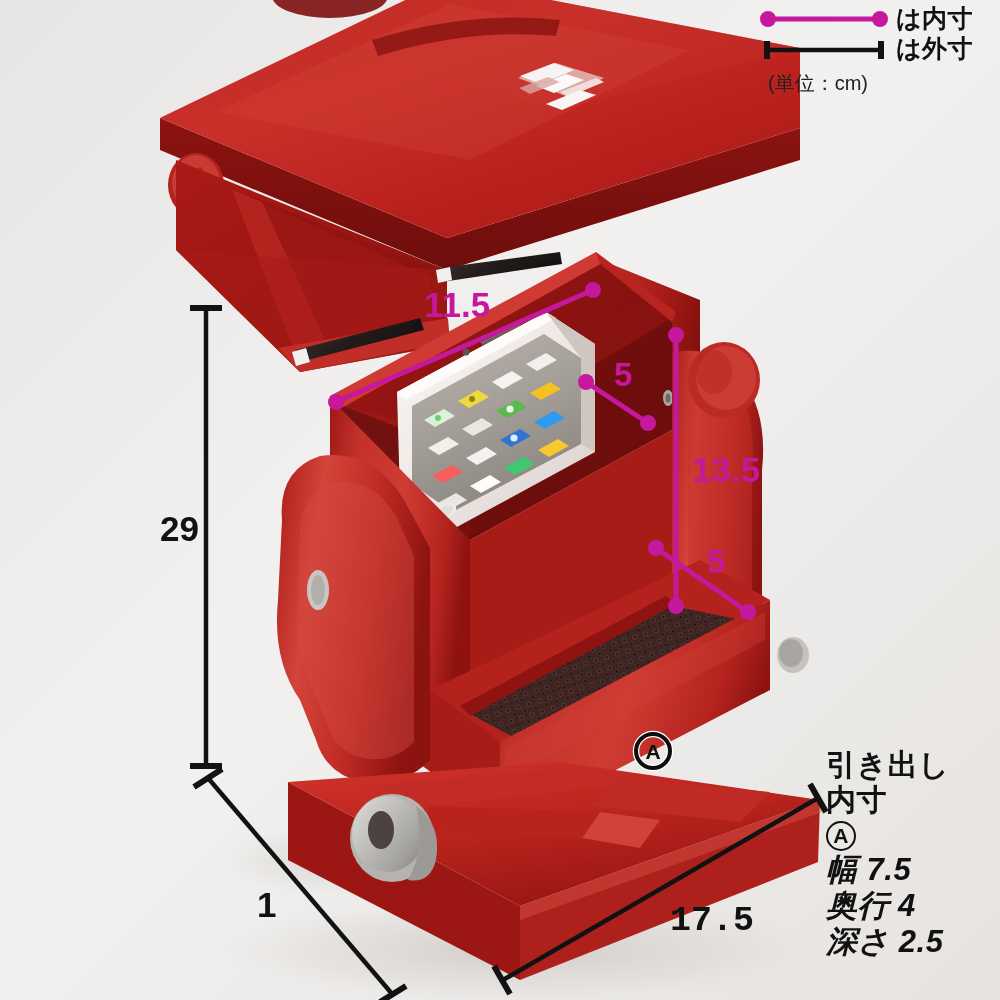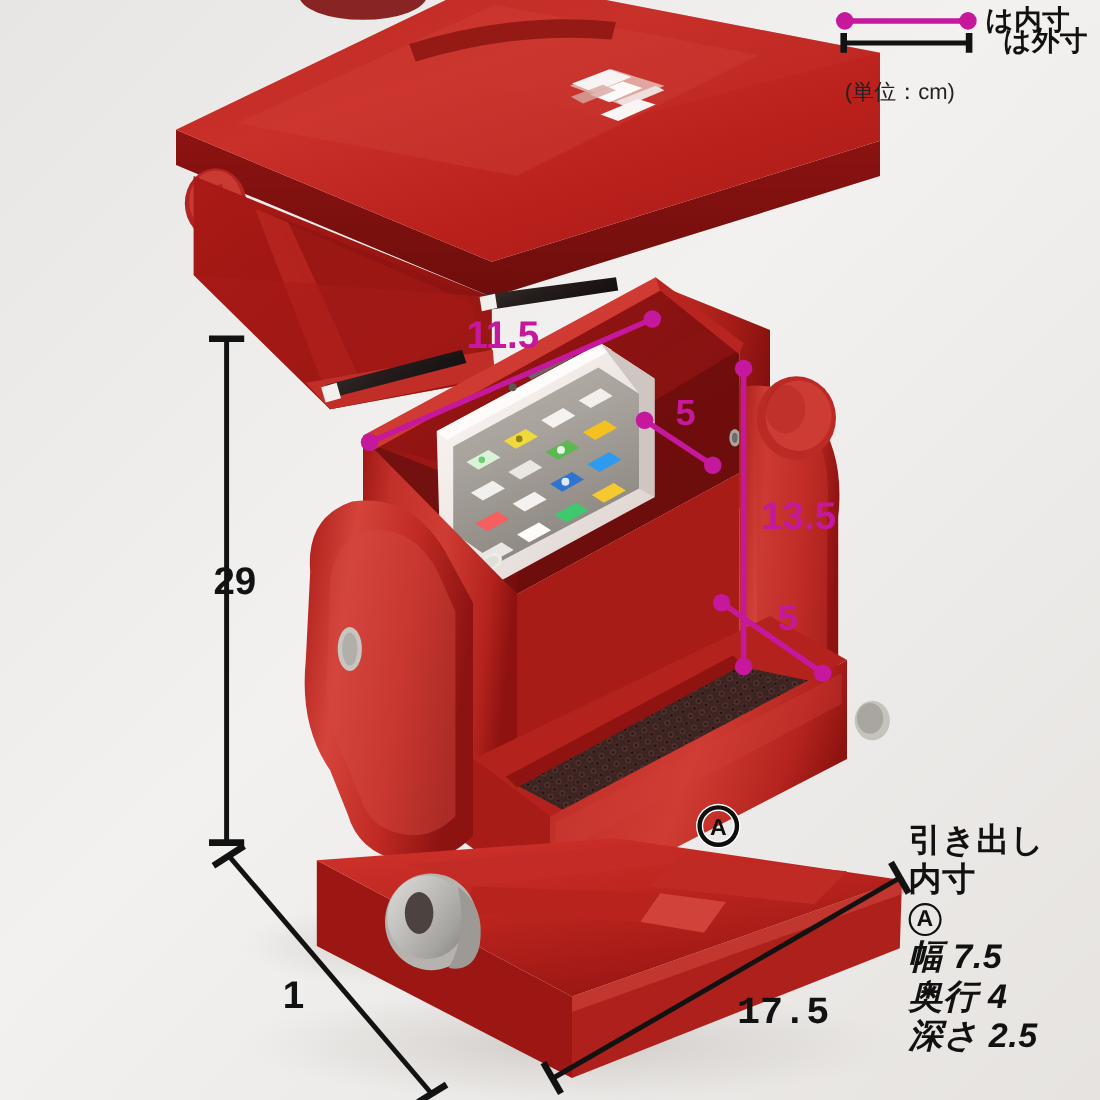--- a/index.html
+++ b/index.html
@@ -13,21 +13,21 @@
     width: 1000px; height: 1000px;
     background: linear-gradient(150deg, #e9e7e6 0%, #efeeed 35%, #f4f3f2 60%, #ebe9e7 100%);
   }
   .layer { position: absolute; top: 0; left: 0; width: 1000px; height: 1000px; }
   .photo-svg, .dim-svg { display: block; }
 
   
   .legend { position: absolute; top: 0; left: 760px; width: 240px; height: 110px; }
   .legend-row { position: absolute; display: flex; align-items: center; }
   .legend-row-inner { top: 6px; left: 0; }
-  .legend-row-outer { top: 25px; left: 0; gap: 16px; }
+  .legend-row-outer { top: 36px; left: 0; }
   .legend-label {
     font-size: 25px; font-weight: 700; color: #111; letter-spacing: 0.5px;
     white-space: nowrap; line-height: 1;
   }
   .legend-unit {
     position: absolute; top: 70px; left: 8px;
     font-size: 20px; font-weight: 400; color: #222; white-space: nowrap;
   }
   .sw { width: 128px; height: 22px; margin-right: 8px; }
 
@@ -377,21 +377,21 @@
   </div>
 
   <div class="dim-text dim-pink" style="left:424px; top:287px; font-size:35px;">11.5</div>
 
   <div class="dim-text dim-pink" style="left:614px; top:358px; font-size:33px;">5</div>
 
   <div class="dim-text dim-pink" style="left:692px; top:452px; font-size:35px;">13.5</div>
 
   <div class="dim-text dim-pink" style="left:707px; top:545px; font-size:33px;">5</div>
 
-  <div class="dim-text dim-black" style="left:160px; top:511px; font-size:35px;margin-left:34px;">29</div>
+  <div class="dim-text dim-black" style="left:160px; top:511px; font-size:35px;">29</div>
 
   <div class="dim-text dim-black" style="left:257px; top:887px; font-size:35px;">1</div>
 
   <div class="dim-text dim-black" style="left:670px; top:904px; font-size:35px;font-family:Liberation Mono, monospace;">17.5</div>
 
   <div class="legend">
     <div class="legend-row legend-row-inner">
       <svg class="sw" viewBox="0 0 128 22" xmlns="http://www.w3.org/2000/svg">
         <line x1="8" y1="11" x2="120" y2="11" stroke="#c5189c" stroke-width="5" stroke-linecap="round"></line>
         <circle cx="8" cy="11" r="8" fill="#c5189c"></circle>

